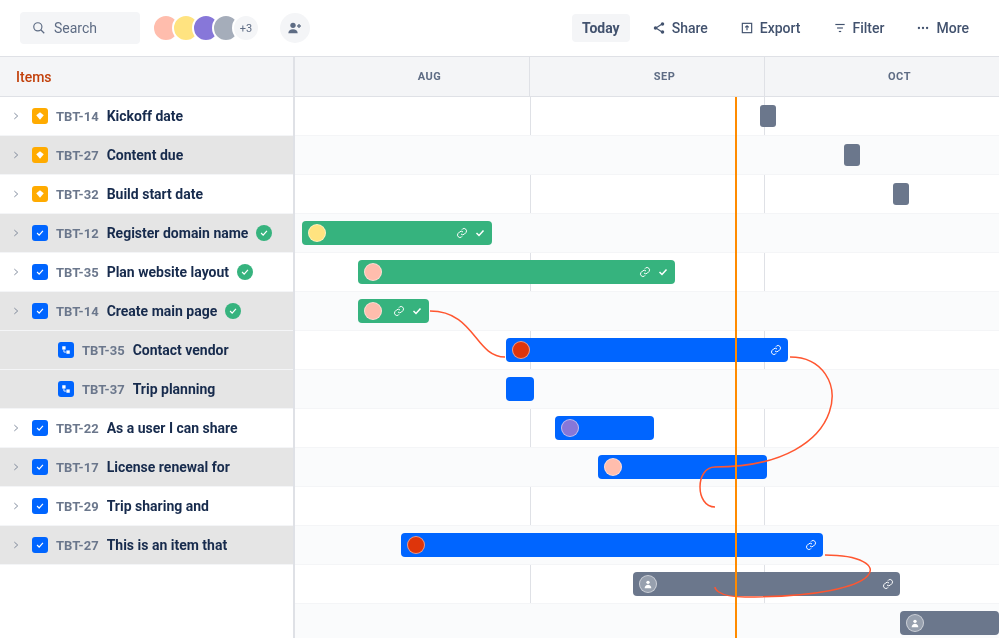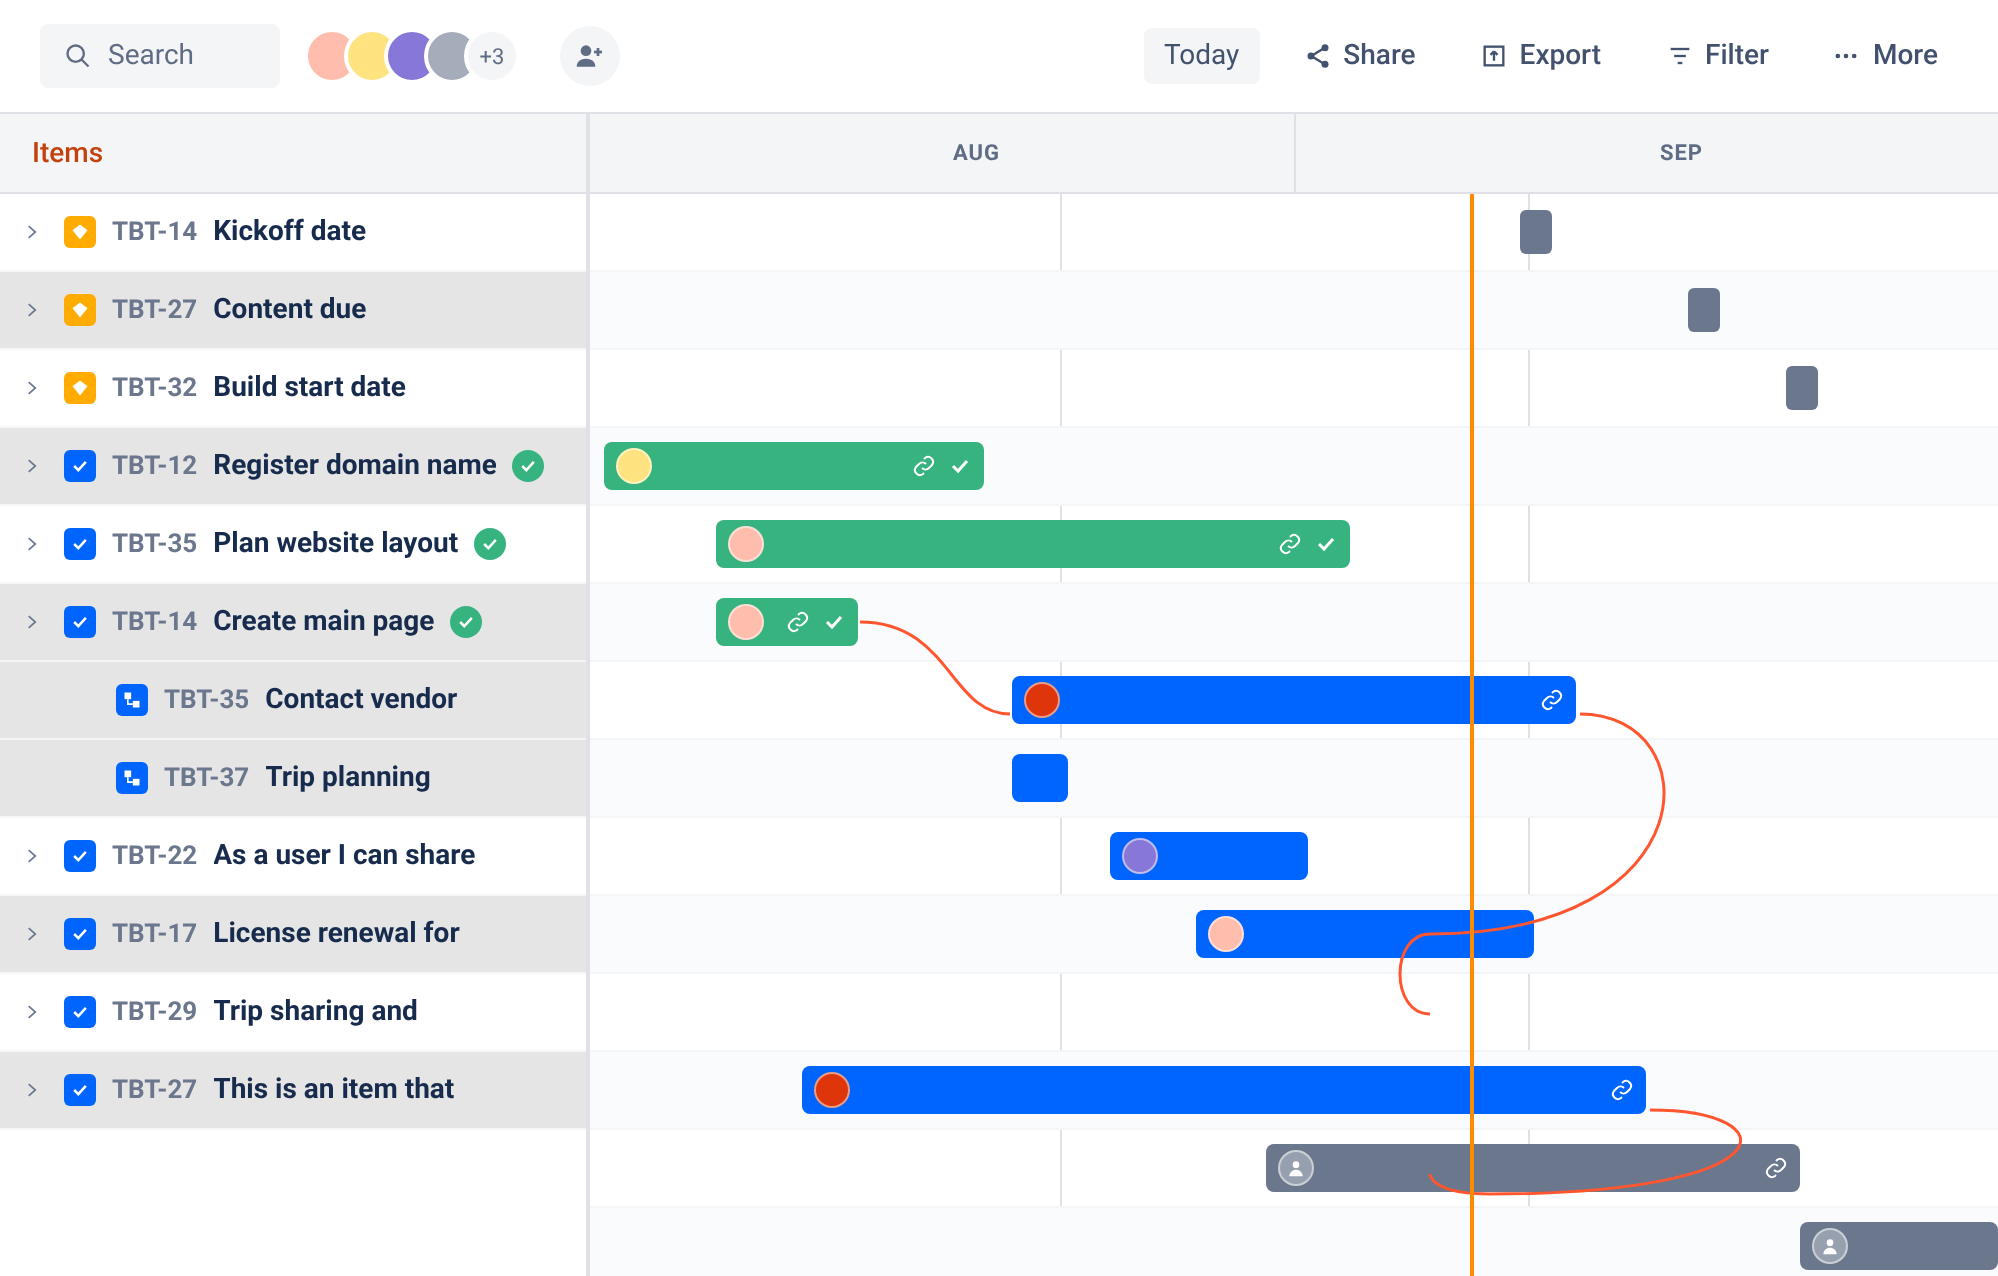--- a/index.html
+++ b/index.html
@@ -11,21 +11,21 @@
 .avatar-stack { display: flex; align-items: center; }
 .avatar { width: 28px; height: 28px; border-radius: 50%; border: 2px solid #fff; margin-left: -8px; display: flex; align-items: center; justify-content: center; font-size: 11px; color: #5E6C84; background: #F4F5F7; }
 .avatar:first-child { margin-left: 0; }
 .avatar.a1 { background: #FFBDAD; }
 .avatar.a2 { background: #FFE380; }
 .avatar.a3 { background: #8777D9; }
 .avatar.a4 { background: #A5ADBA; }
 .add-person { width: 30px; height: 30px; border-radius: 50%; background: #F4F5F7; display: flex; align-items: center; justify-content: center; margin-left: 8px; cursor: pointer; }
 .spacer { flex: 1; }
 .tb-btn { display: flex; align-items: center; gap: 6px; padding: 6px 10px; border-radius: 4px; cursor: pointer; color: #42526E; font-weight: 500; }
-.tb-btn.primary { background: #F4F5F7; color: #42526E; font-weight: 400; }
+.tb-btn.primary { background: #F4F5F7; color: #42526E; font-weight: 700; }
 .icon { display: inline-flex; }
 
 
 .timeline { display: flex; border-top: 1px solid #DFE1E6; height: calc(638px - 56px); position: relative; }
 .items-col { width: 295px; flex-shrink: 0; border-right: 2px solid #DFE1E6; }
 .items-header { height: 40px; display: flex; align-items: center; padding: 0 16px; font-weight: 500; color: #c2410c; background: #F4F5F7; border-bottom: 1px solid #DFE1E6; }
 .chart-col { flex: 1; position: relative; overflow: hidden; }
 .chart-header { height: 40px; display: flex; background: #F4F5F7; border-bottom: 1px solid #DFE1E6; }
 .month { flex: 1; display: flex; align-items: center; justify-content: center; font-size: 11px; font-weight: 700; letter-spacing: 0.5px; color: #5E6C84; border-right: 1px solid #DFE1E6; padding-left: 35px; }
 .month:last-child { border-right: none; }
@@ -334,20 +334,21 @@
           </div>
           <span class="key">TBT-27</span>
           <span class="title">This is an item that</span>
         </div>
       </div>
   </div>
   <div class="chart-col">
     <div class="chart-header" id="months">
         <div class="month">AUG</div>
         <div class="month">SEP</div>
+        <div class="month">OCT</div>
       </div>
     <div class="chart-body" id="chart-body">
       <div class="vline" style="left:33.33%"></div>
       <div class="vline" style="left:66.66%"></div>
       <div class="today-line" id="today-line" style="left: 62.5%;"></div>
       <svg class="dep-svg" id="dep-svg" viewBox="0 0 704 546" preserveAspectRatio="none">
           <path d="M 135 214 C 180 214 180 260 210 260"></path>
           <path d="M 495 260 C 560 260 560 370 420 370 C 400 370 400 410 420 410"></path>
           <path d="M 530 458 C 600 458 600 500 450 500 C 420 500 420 490 420 490"></path>
         </svg>

